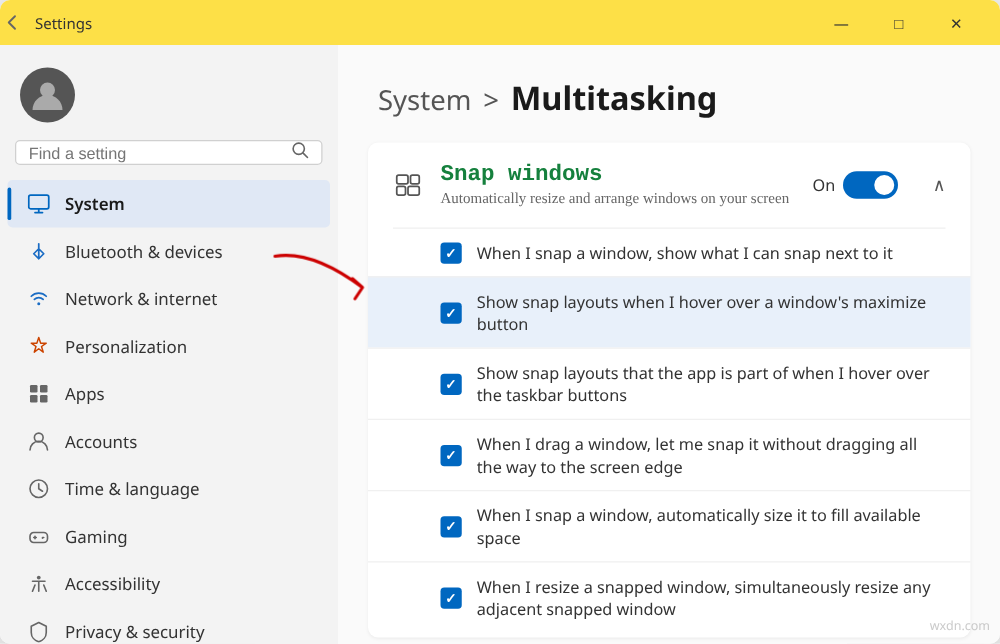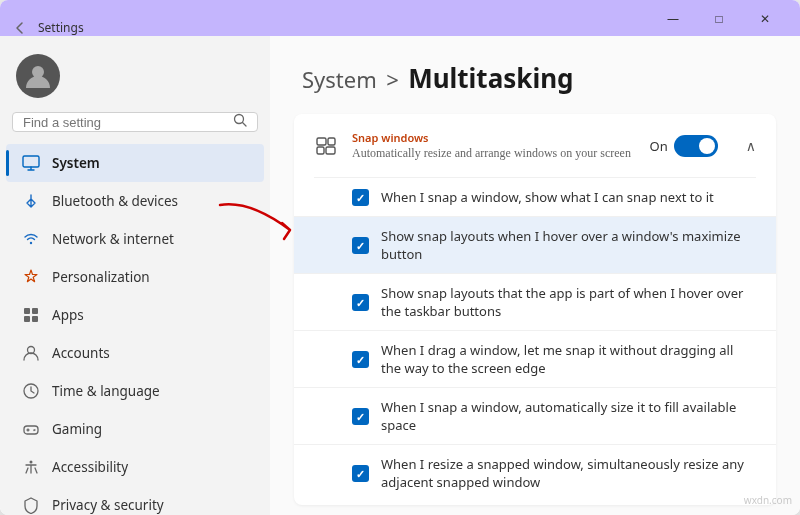--- a/index.html
+++ b/index.html
@@ -19,25 +19,25 @@
       background: #ffffff;
       border-radius: 8px;
       overflow: hidden;
       display: flex;
       flex-direction: column;
       box-shadow: 0 4px 24px rgba(0,0,0,0.18);
     }
 
     .titlebar {
       display: flex;
-      align-items: flex-end;
+      align-items: center;
       justify-content: space-between;
-      background: #c4b5fd;
+      background: #fde047;
       height: 36px;
-      padding: 0 12px 0 12px;
+      padding: 0 12px 0 2px;
       flex-shrink: 0;
     }
     .titlebar-left {
       display: flex;
       align-items: center;
       gap: 10px;
     }
     .titlebar-back {
       color: #666;
       font-size: 13px;
@@ -213,23 +213,24 @@
     .card-icon {
       width: 24px;
       height: 24px;
       display: flex;
       align-items: center;
       justify-content: center;
       color: #555;
     }
     .card-title-block {}
     .card-title {
-      font-size: 11px;
+      font-size: 18px;
       font-weight: 600;
-      color: #c2410c;
+      color: #15803d;
+      font-family: Liberation Mono, monospace;
     }
     .card-subtitle {
       font-size: 12px;
       color: #666;
       margin-top: 1px;
       font-family: Liberation Serif, serif;
     }
     .card-header-right {
       display: flex;
       align-items: center;

